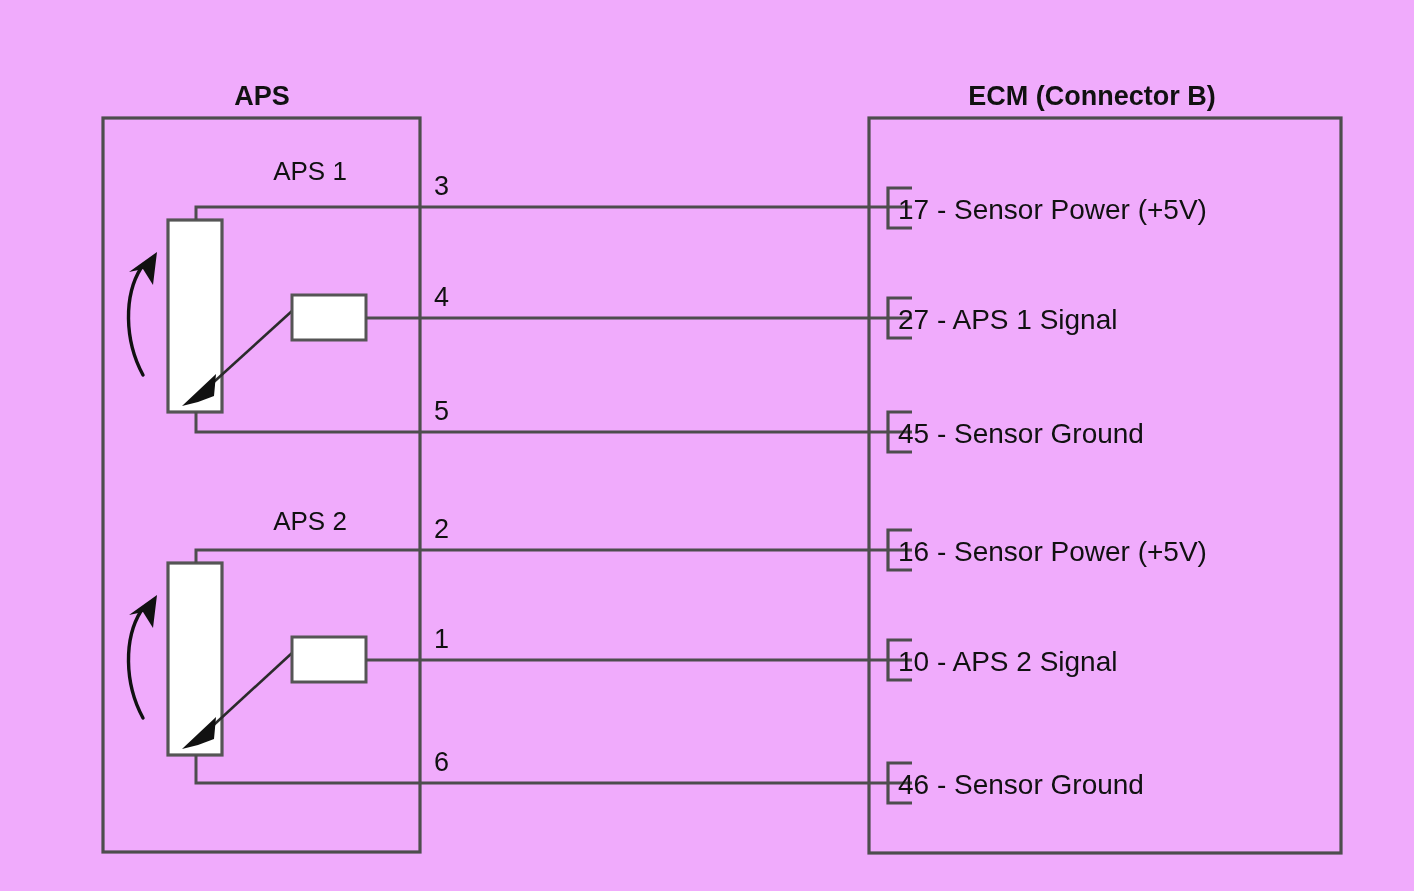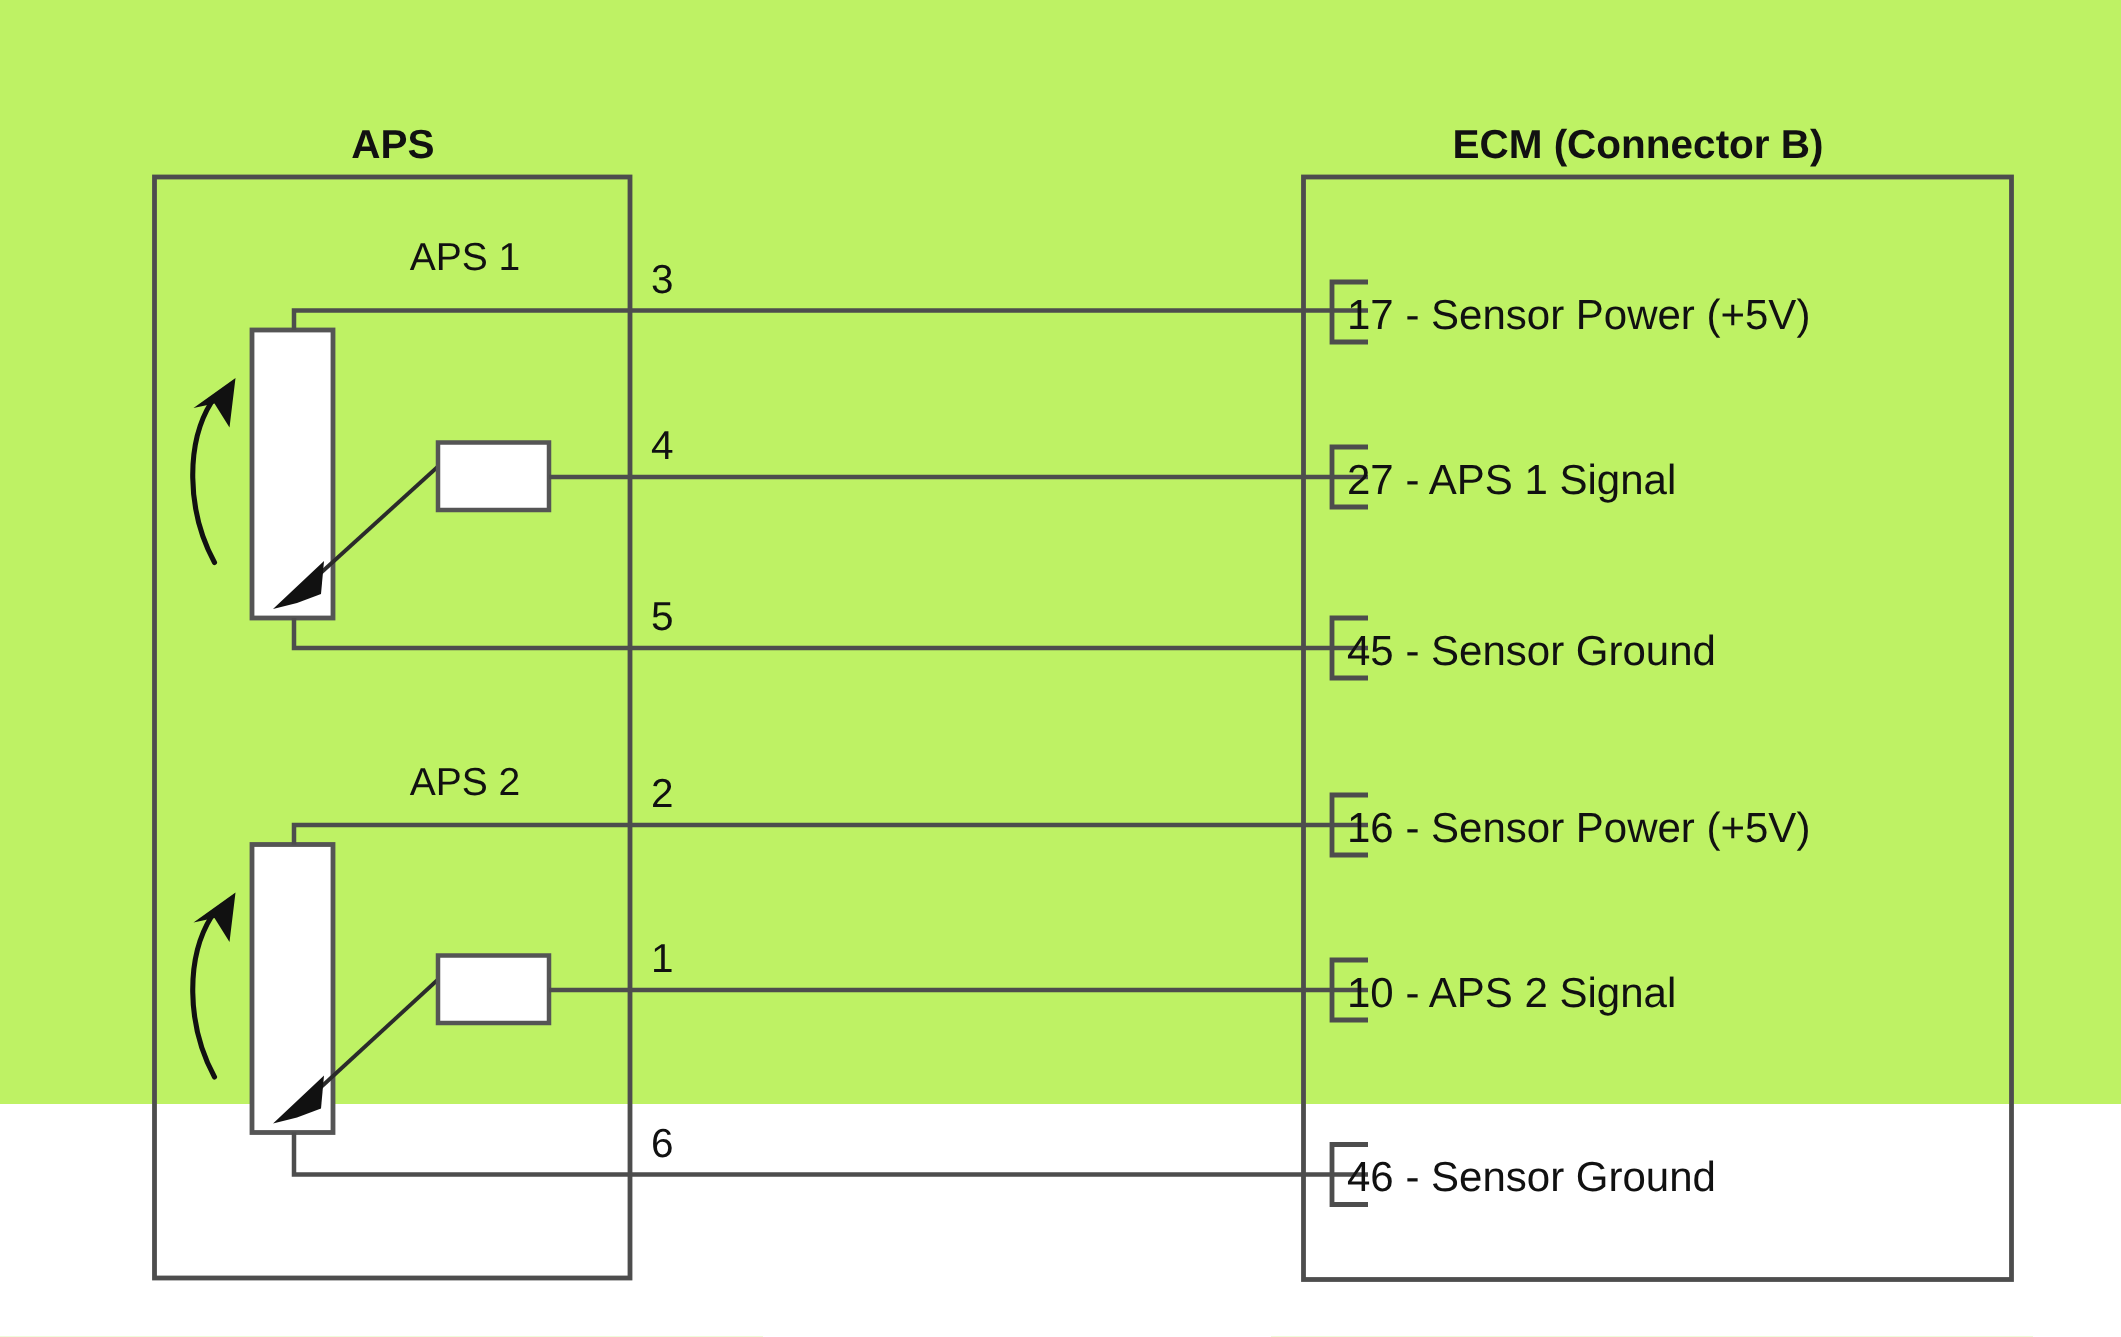--- a/index.html
+++ b/index.html
@@ -10,22 +10,22 @@
   }
   body {
     font-family: "Liberation Sans", sans-serif;
     width: 1414px;
     height: 891px;
     overflow: hidden;
   }
   #diagram-root {
     position: relative;
     width: 1414px;
-    height: 736px;
-    background: #bef264;
+    height: 891px;
+    background: #f0abfc;
   }
   svg#wiring-svg {
     display: block;
     width: 1414px;
     height: 891px;
   }
   .enclosure {
     fill: none;
     stroke: #4d4d4d;
     stroke-width: 3.2;

